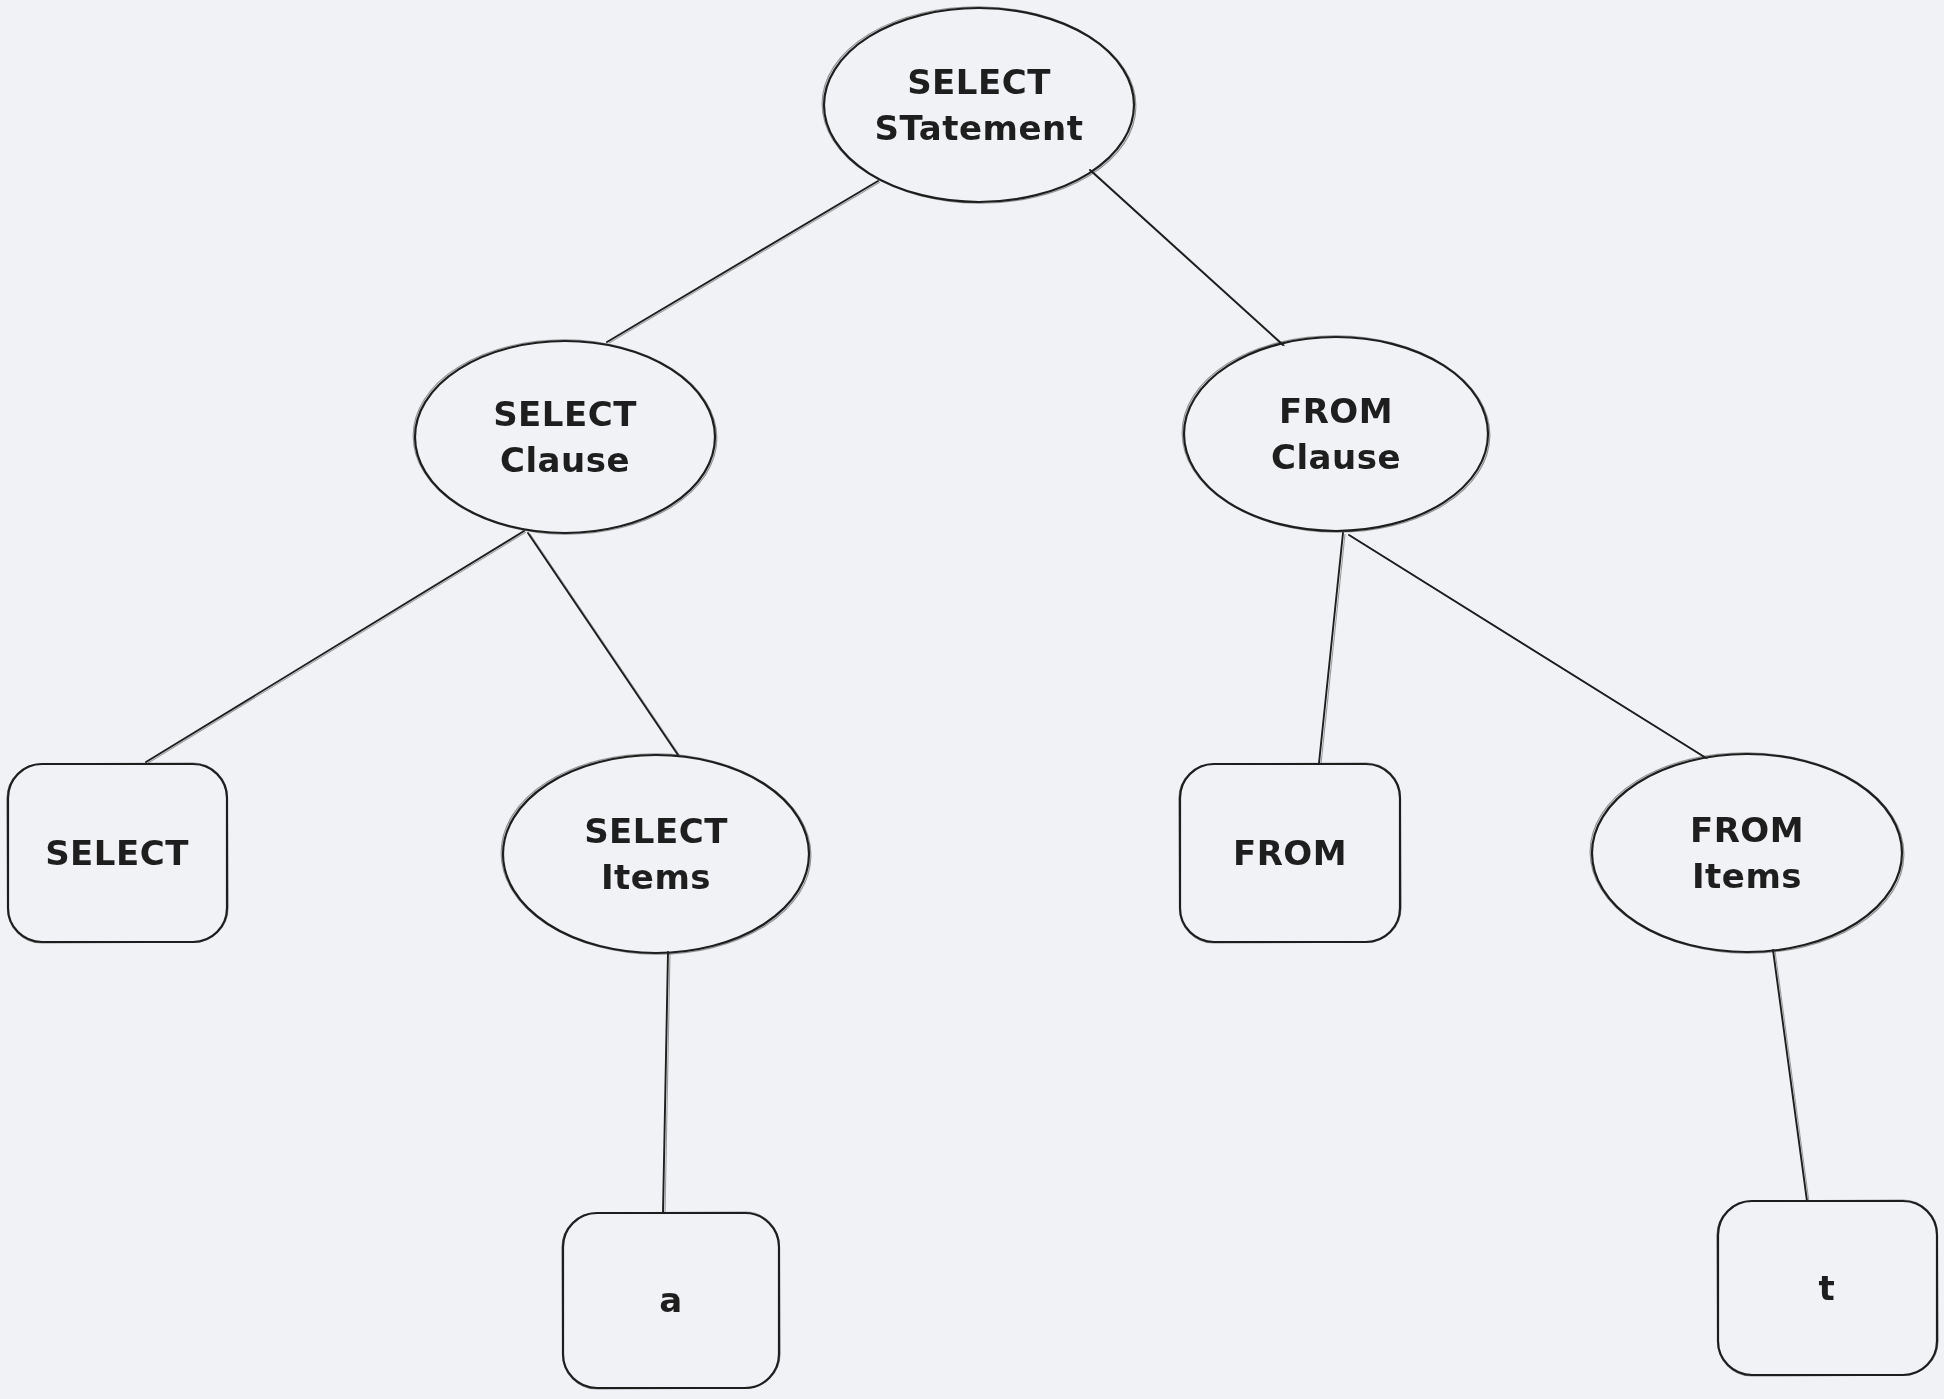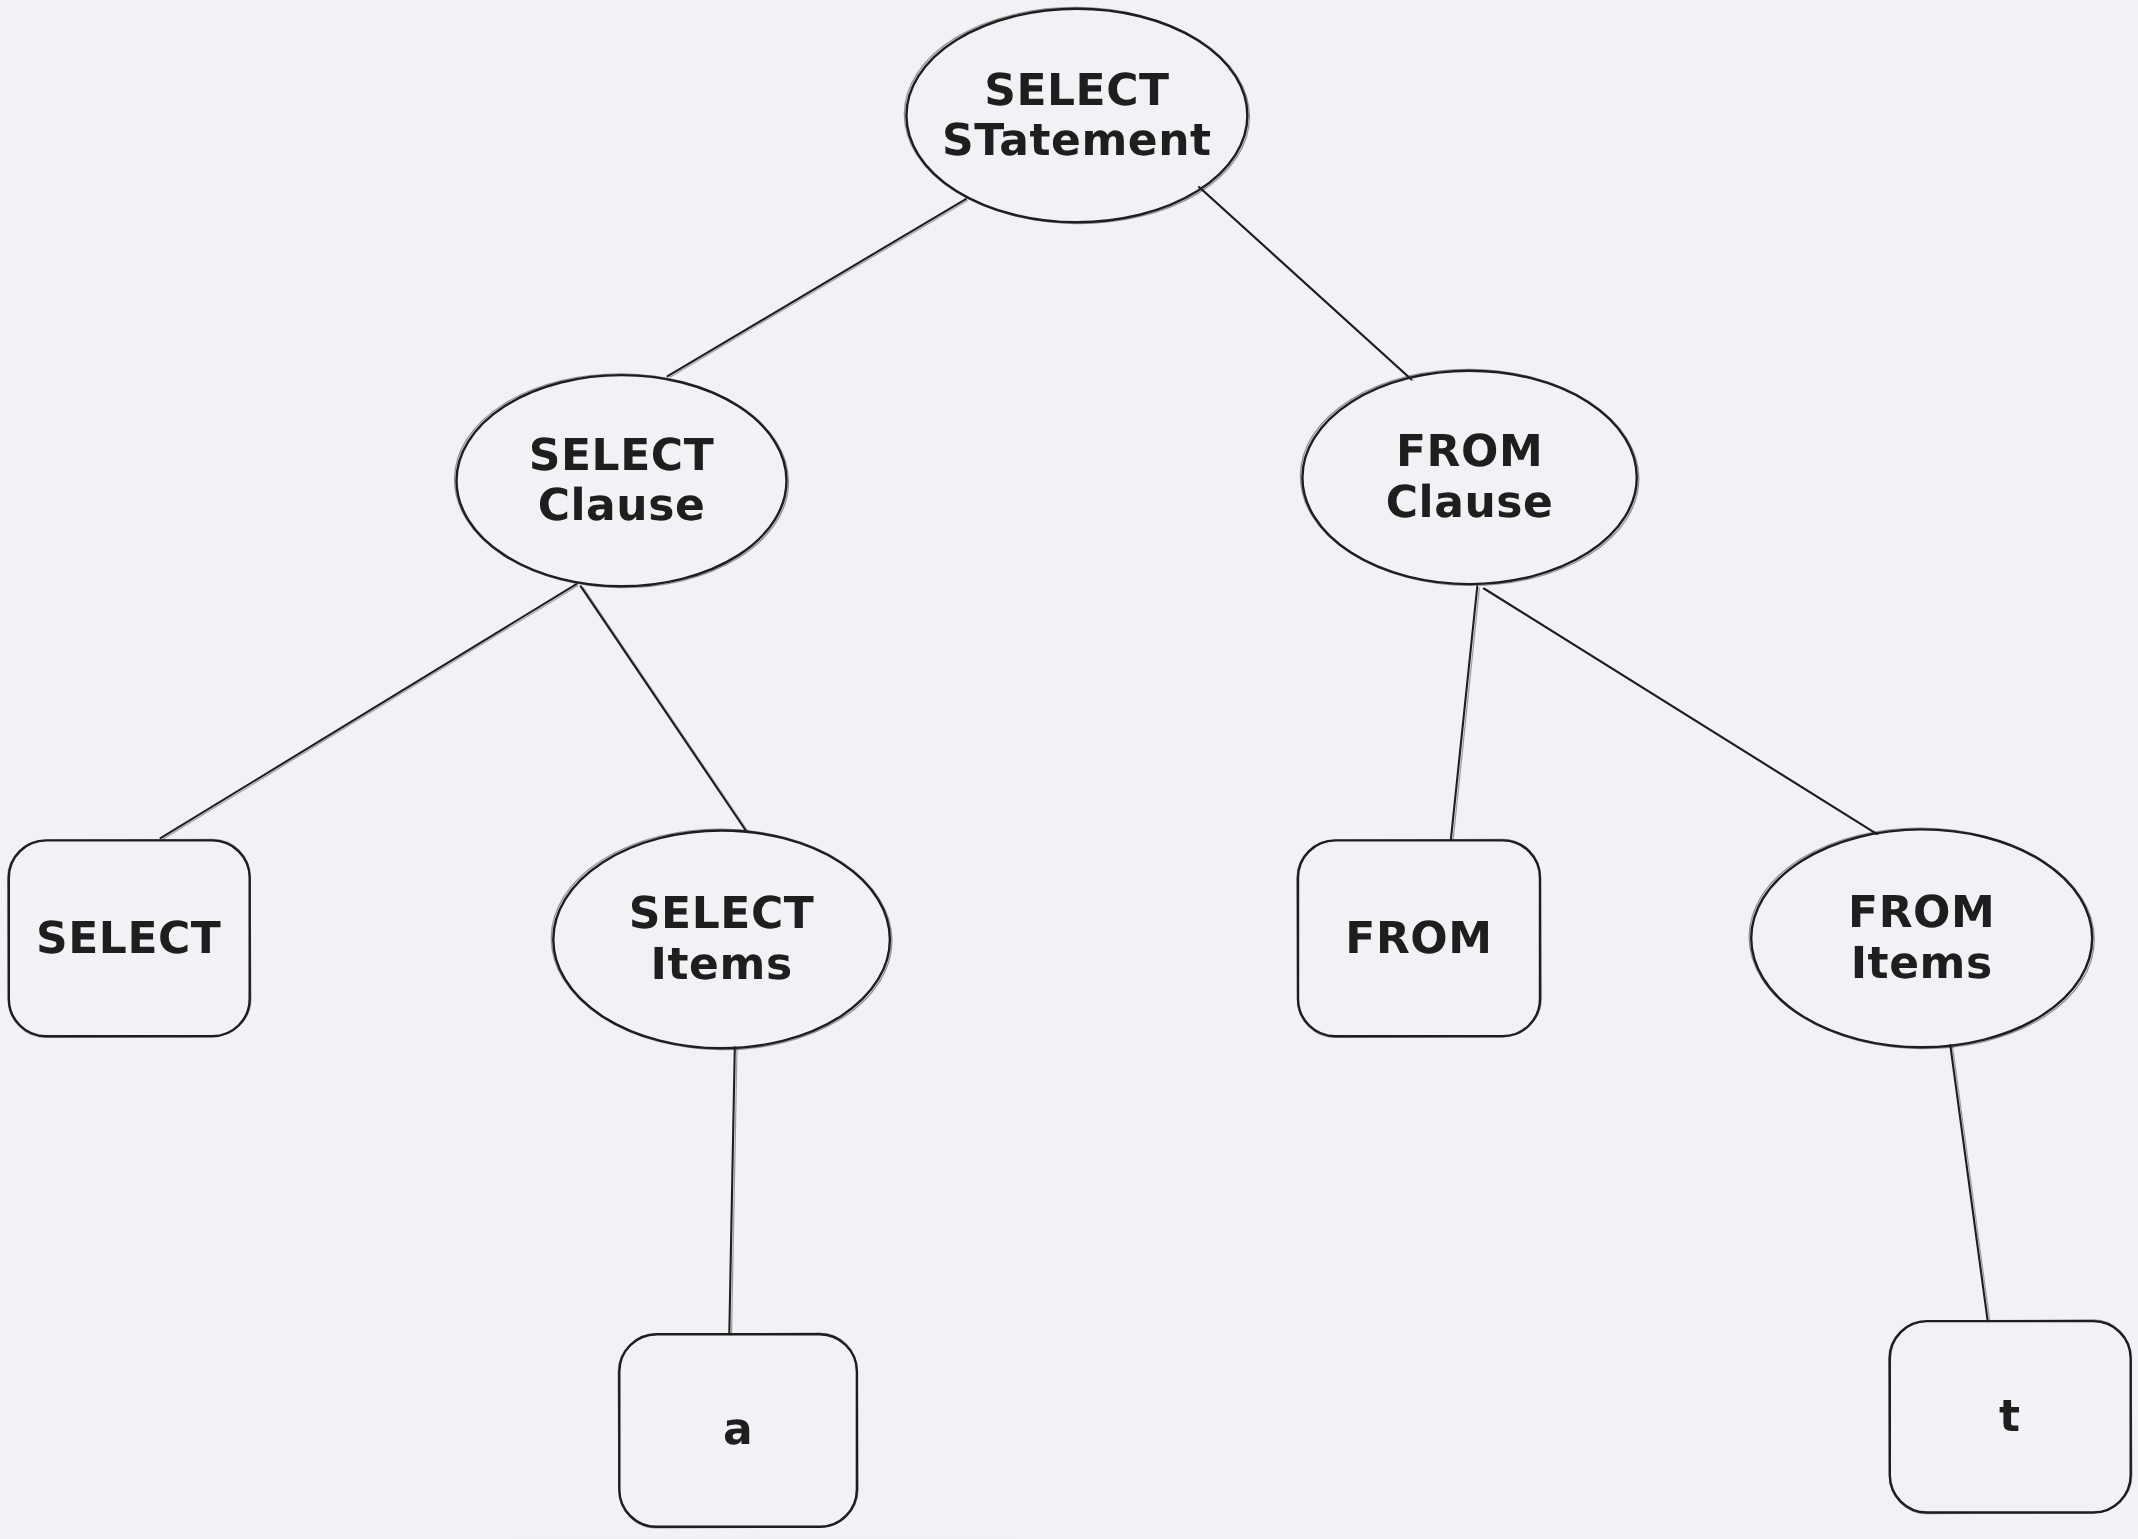--- a/index.html
+++ b/index.html
@@ -51,21 +51,21 @@
     transform: translate(2px, 1px);
   }
 
   
   .label {
     position: absolute;
     transform: translate(-50%, -50%);
     text-align: center;
     white-space: pre-line;
     color: #1e1e1e;
-    font-size: 40px;
+    font-size: 34px;
     line-height: 46px;
     font-weight: 600;
     letter-spacing: 0.5px;
     pointer-events: none;
   }
   .l-select-statement { left: 979px;  top: 105px; }
   .l-select-clause    { left: 565px;  top: 437px; }
   .l-from-clause      { left: 1336px; top: 434px; }
   .l-select-keyword   { left: 117px;  top: 853px; }
   .l-select-items     { left: 656px;  top: 854px; }

